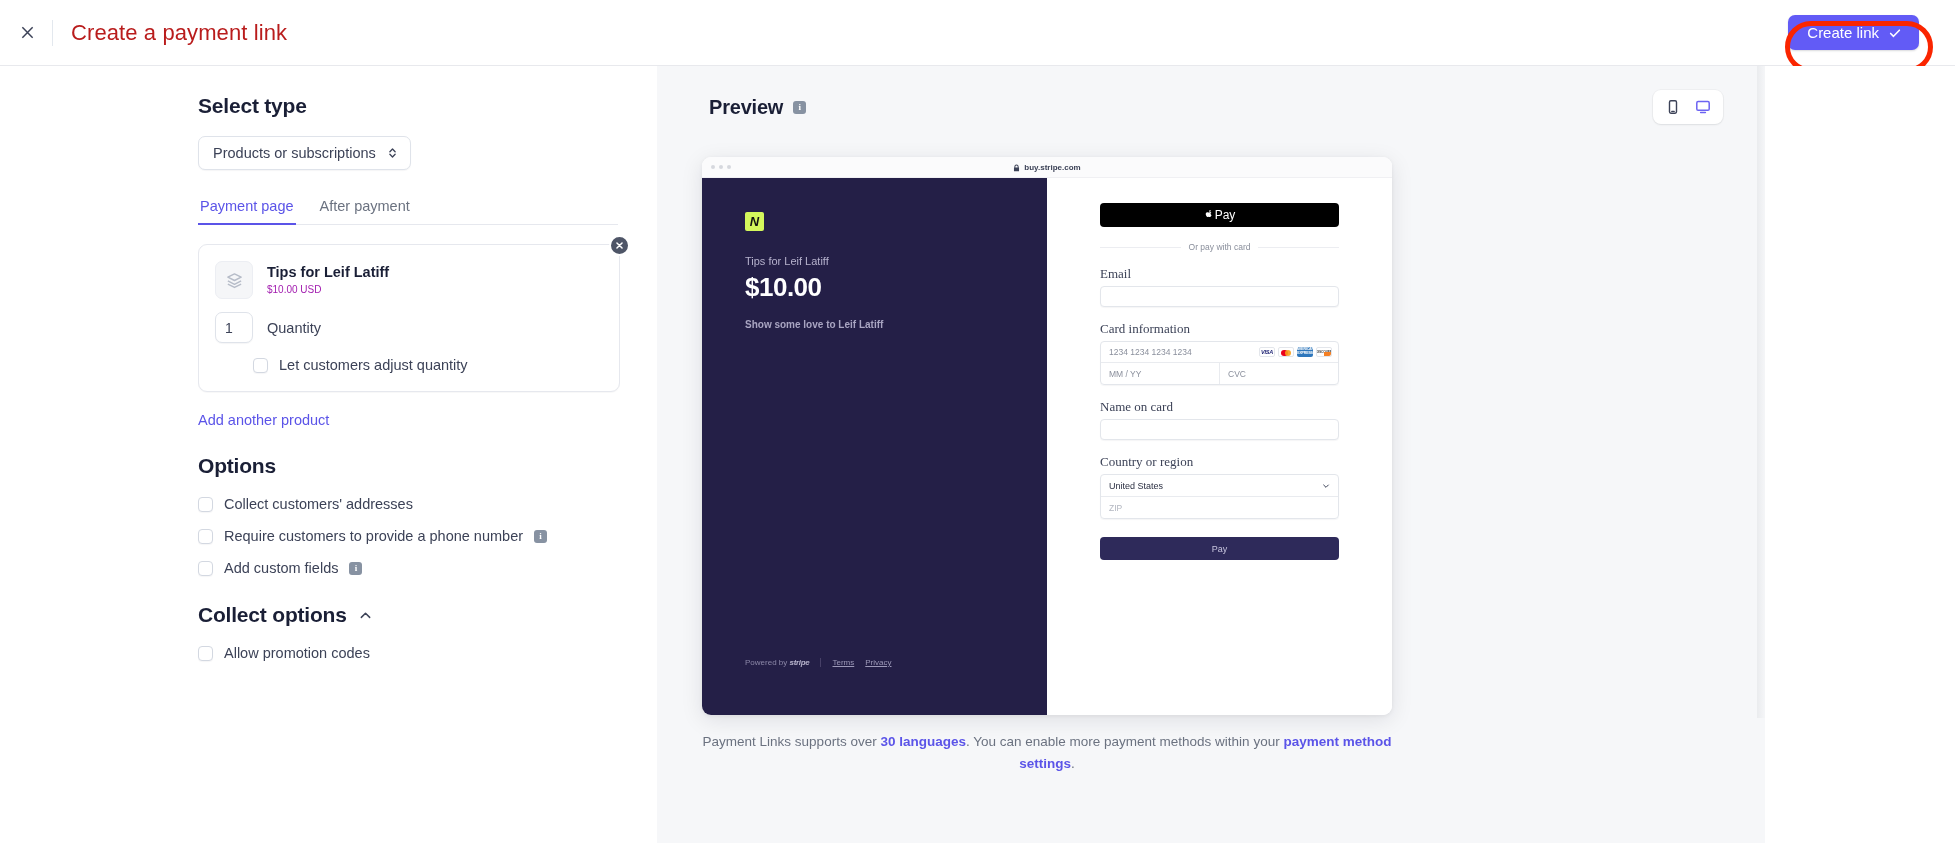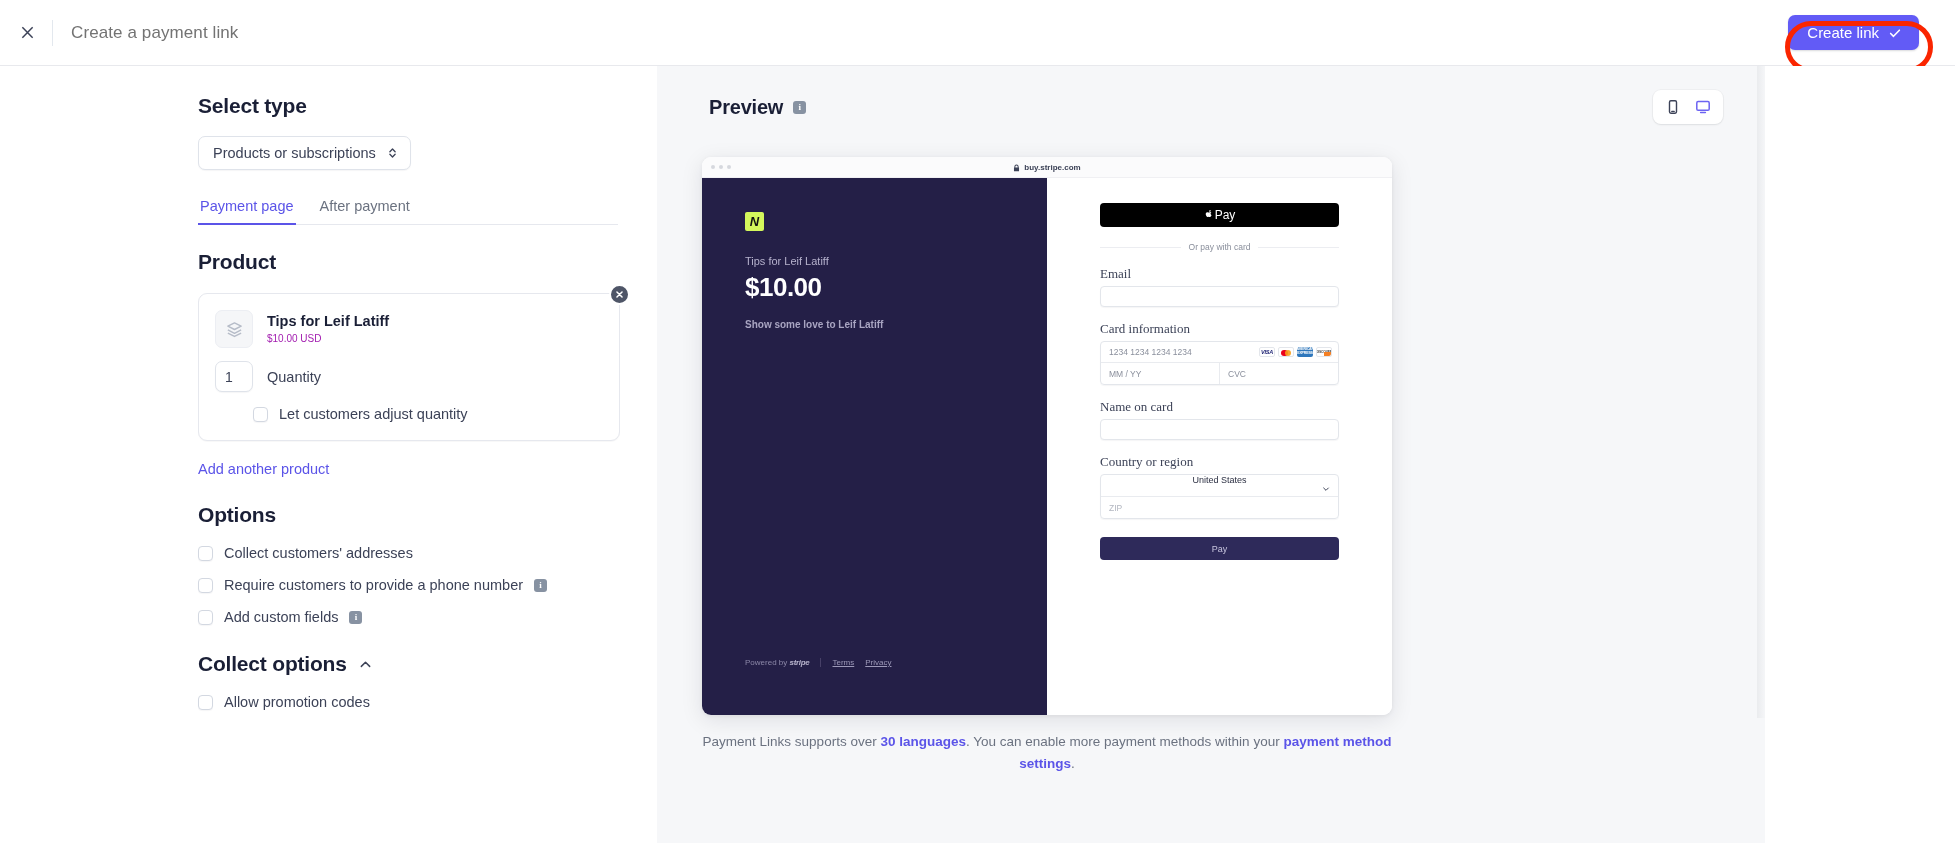--- a/index.html
+++ b/index.html
@@ -18,21 +18,21 @@
     background: #ffffff; border-bottom: 1px solid #e8e9ed;
     display: flex; align-items: center;
   }
   .close-btn {
     width: 26px; height: 26px; margin-left: 14px;
     display: flex; align-items: center; justify-content: center;
     cursor: pointer; border-radius: 4px; color: #3c4257;
   }
   .close-btn svg { width: 15px; height: 15px; }
   .topbar-sep { width: 1px; height: 26px; background: #e3e8ee; margin: 0 18px 0 12px; }
-  .topbar-title { font-size: 17px; color: #737373; font-weight: 400; letter-spacing: .1px; }
+  .topbar-title { font-size: 22px; color: #b91c1c; font-weight: 400; letter-spacing: .1px; }
   .topbar-right { margin-left: auto; position: relative; padding-right: 36px; }
 
   .annot-ring {
     position: absolute; top: 6px; right: 22px;
     width: 148px; height: 52px; border: 5px solid #fa2500;
     border-radius: 26px; pointer-events: none;
   }
   .create-link-btn {
     display: inline-flex; align-items: center; gap: 9px;
     background: #625bf6; color: #fff; border: none;
@@ -208,21 +208,21 @@
   .mc-c1 { background: #eb001b; left: 2px; }
   .mc-c2 { background: #f79e1b; right: 2px; opacity: .9; }
   .brand.amex { background: #2e77bc; color: #fff; font-size: 3.6px; text-align: center; line-height: 1.05; }
   .brand.disc { background: #fff; border: .5px solid #e3e6eb; color: #4d4d4d; font-size: 3.4px; position: relative; overflow: hidden; }
   .disc-band { position: absolute; right: 0; bottom: 0; width: 7px; height: 4px; background: #f48024; border-radius: 0 0 2px 0; }
   .card-two { display: flex; }
   .card-two > div { height: 21px; flex: 1; display: flex; align-items: center; padding: 0 8px; font-size: 8.5px; color: #8a8f9c; }
   .card-two > div:first-child { border-right: 1px solid #e9ebef; }
 
   .sel-group { border: 1px solid #e3e6eb; border-radius: 4px; overflow: hidden; box-shadow: 0 1px 1px rgba(16,24,40,.04); }
-  .sel-row { height: 22px; display: flex; align-items: center; padding: 0 8px; font-size: 9px; color: #2b2f42; border-bottom: 1px solid #e9ebef; cursor: pointer; flex-direction: column; }
+  .sel-row { height: 22px; display: flex; align-items: center; padding: 0 8px; font-size: 9px; color: #2b2f42; border-bottom: 1px solid #e9ebef; cursor: pointer; }
   .sel-row svg { margin-left: auto; width: 8px; height: 8px; color: #3c4257; }
   .zip-row { height: 21px; display: flex; align-items: center; padding: 0 8px; font-size: 8.5px; color: #b2b6c0; }
 
   .pay-btn {
     margin-top: 18px; height: 23px; background: #2e2a5a; color: #c7c4dd; border-radius: 4px;
     display: flex; align-items: center; justify-content: center; font-size: 9px; cursor: pointer;
   }
 
   .langs {
     position: absolute; left: 45px; top: 665px; width: 690px; text-align: center;
@@ -273,21 +273,20 @@
         <svg viewBox="0 0 12 16" fill="none" stroke="currentColor" stroke-width="1.5" stroke-linecap="round" stroke-linejoin="round">
           <path d="M3 6.5 L6 3.5 L9 6.5 M3 9.5 L6 12.5 L9 9.5"></path>
         </svg>
       </div>
 
       <div class="tabs">
         <div class="tab active">Payment page</div>
         <div class="tab">After payment</div>
       </div>
 
-      <div class="h-sec">Product</div>
 
       <div class="product-card-wrap">
         <div class="remove-btn">
           <svg viewBox="0 0 12 12" fill="none" stroke="currentColor" stroke-width="2" stroke-linecap="round">
             <path d="M2.6 2.6 L9.4 9.4 M9.4 2.6 L2.6 9.4"></path>
           </svg>
         </div>
         <div class="product-card">
           <div class="prod-row">
             <div class="prod-thumb">

